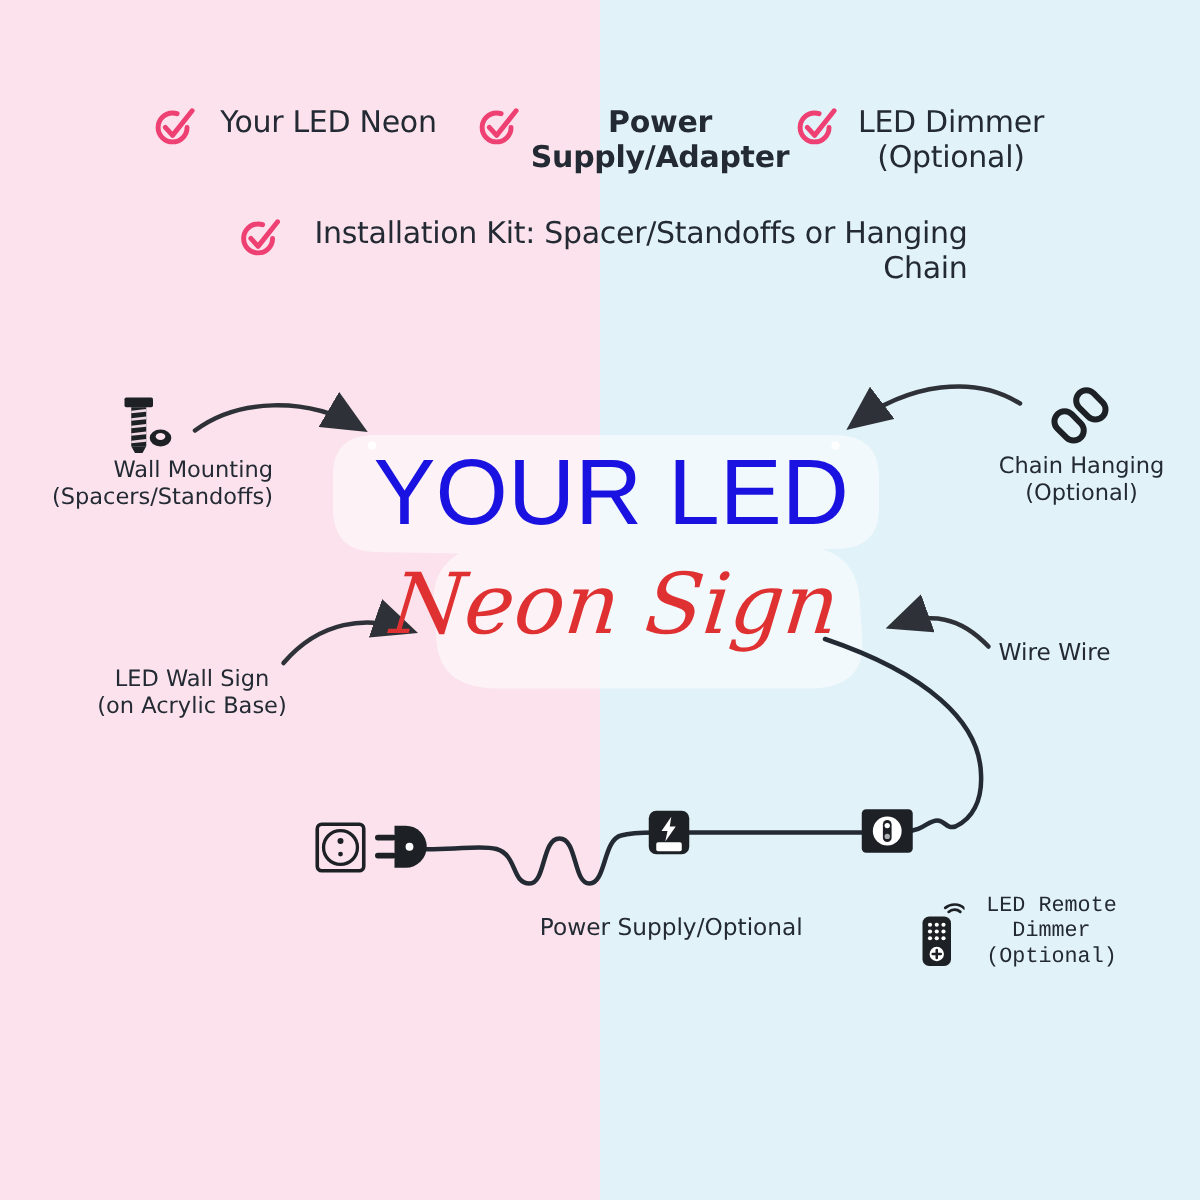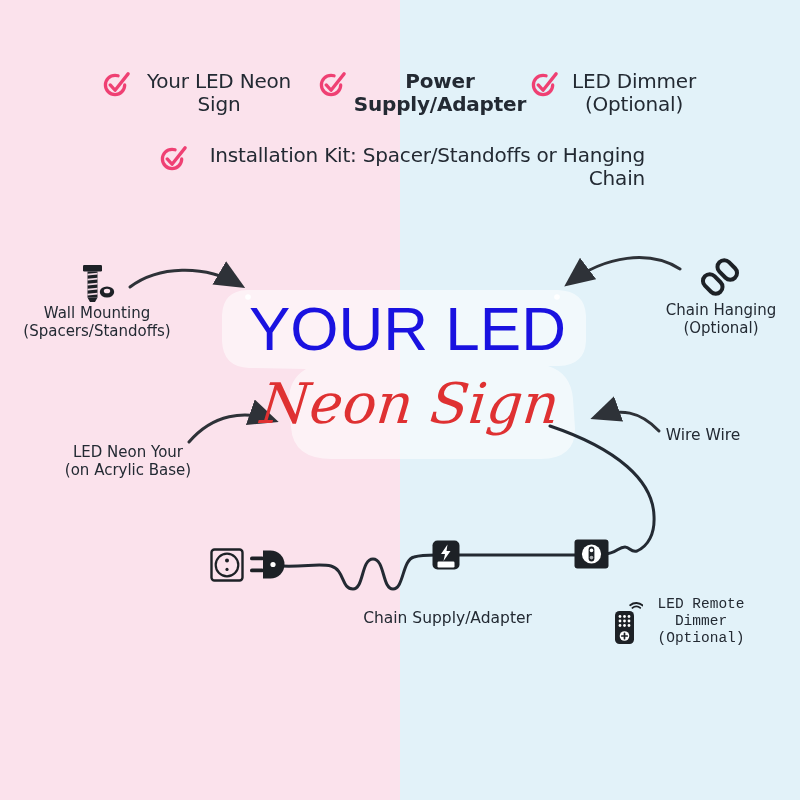--- a/index.html
+++ b/index.html
@@ -26,21 +26,21 @@
   }
   .sign-subtitle{
     position:absolute;left:240px;top:362px;width:340px;text-align:center;
     font-family:"DejaVu Serif",serif;font-style:italic;font-size:56px;line-height:84px;
     color:#df3132;z-index:3;white-space:nowrap;transform:skewX(-6deg);
   }
 
   
   .callout{position:absolute;text-align:center;font-size:15px;line-height:17.5px;font-weight:500;z-index:3;}
   .callout div{white-space:nowrap;}
-  .lbl-wall{left:12px;top:305px;width:170px;}
+  .lbl-wall{left:12px;top:305px;width:170px;text-align:right;}
   .lbl-chain{left:650px;top:302px;width:142px;}
   .lbl-ledsign{left:38px;top:444px;width:180px;}
   .lbl-exitwire{left:653px;top:427px;width:100px;font-size:15.5px;}
   .lbl-powersupply{left:330px;top:610px;width:235px;font-size:15.5px;}
   .lbl-remote{left:647px;top:596px;width:108px;font-size:14.5px;line-height:17px;font-family:Liberation Mono, monospace;}
 
   .overlay{position:absolute;left:0;top:0;z-index:1;}
   .icon-abs{position:absolute;z-index:2;}
 </style>
 </head>
@@ -82,21 +82,20 @@
 
   <div class="inc-item" style="left:103px;top:70px;">
     <span>
       <svg width="27" height="27" viewBox="0 0 28 28">
         <circle cx="12.5" cy="15.5" r="10" fill="none" stroke="#ef4073" stroke-width="3.4" stroke-linecap="round" stroke-dasharray="50 12.8"></circle>
         <path d="M7.5 15.5 L12.5 21 L26 4" fill="none" stroke="#ef4073" stroke-width="3.4" stroke-linecap="round" stroke-linejoin="round"></path>
       </svg>
     </span>
     <div class="inc-text" style="width:166px;">
       <div>Your LED Neon</div>
-      <div>Sign</div>
     </div>
   </div>
 
   <div class="inc-item" style="left:319px;top:70px;">
     <span>
       <svg width="27" height="27" viewBox="0 0 28 28">
         <circle cx="12.5" cy="15.5" r="10" fill="none" stroke="#ef4073" stroke-width="3.4" stroke-linecap="round" stroke-dasharray="50 12.8"></circle>
         <path d="M7.5 15.5 L12.5 21 L26 4" fill="none" stroke="#ef4073" stroke-width="3.4" stroke-linecap="round" stroke-linejoin="round"></path>
       </svg>
     </span>
@@ -139,30 +138,30 @@
     <div>Wall Mounting</div>
     <div>(Spacers/Standoffs)</div>
   </div>
 
   <div class="callout lbl-chain">
     <div>Chain Hanging</div>
     <div>(Optional)</div>
   </div>
 
   <div class="callout lbl-ledsign">
-    <div>LED Neon Your</div>
+    <div>LED Wall Sign</div>
     <div>(on Acrylic Base)</div>
   </div>
 
   <div class="callout lbl-exitwire">
     <div>Wire Wire</div>
   </div>
 
   <div class="callout lbl-powersupply">
-    <div>Chain Supply/Adapter</div>
+    <div>Power Supply/Optional</div>
   </div>
 
   <div class="callout lbl-remote">
     <div>LED Remote</div>
     <div>Dimmer</div>
     <div>(Optional)</div>
   </div>
 
   <span class="icon-abs" style="left:76px;top:258px;">
     <svg width="44" height="46" viewBox="0 0 44 46">

